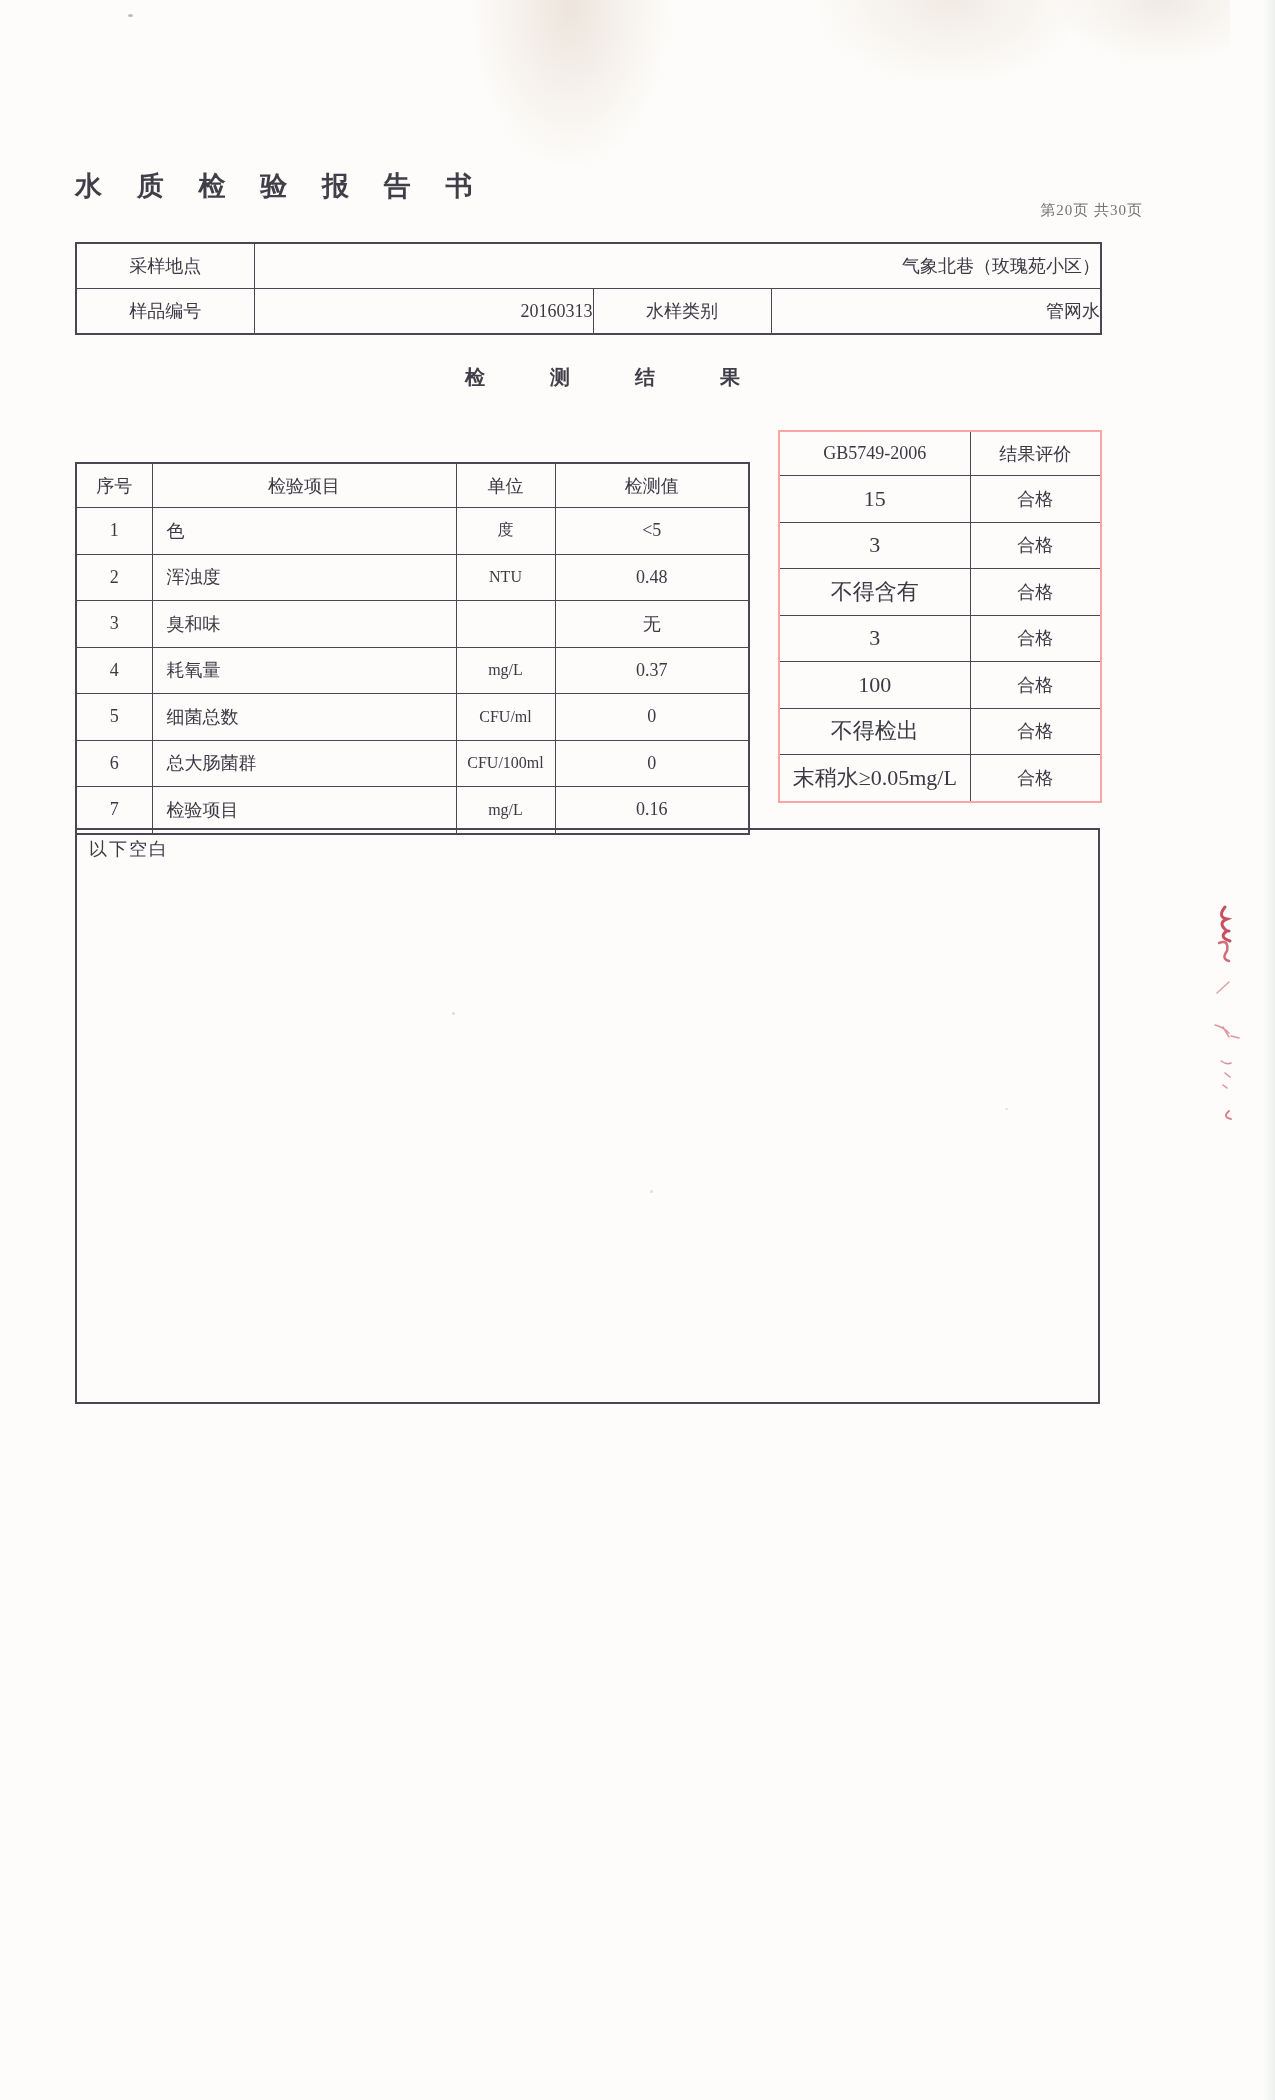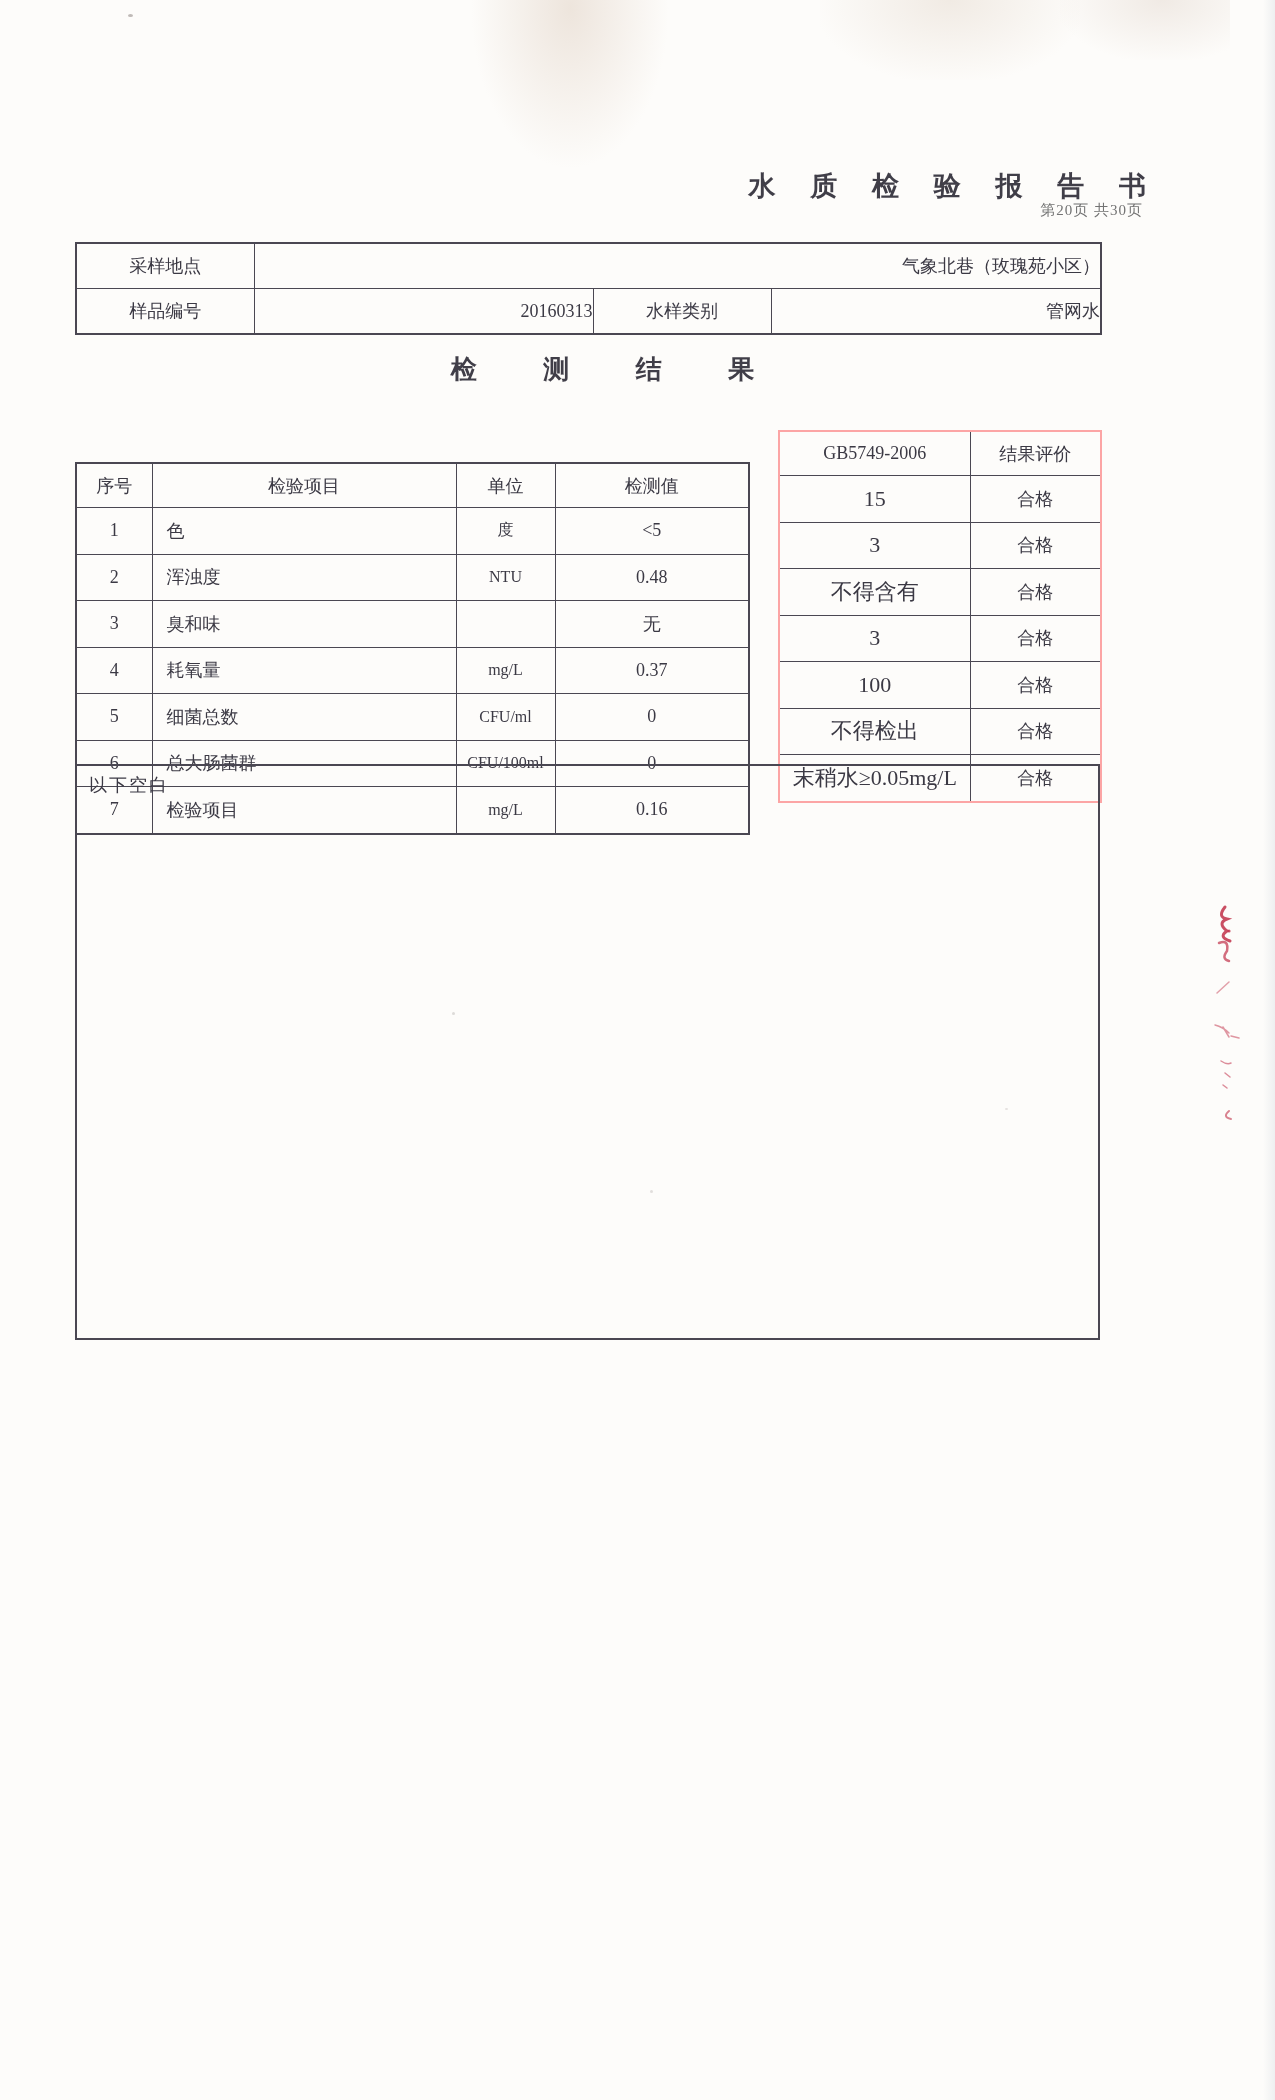--- a/index.html
+++ b/index.html
@@ -19,51 +19,51 @@
   .smudge.s2 { left:820px; top:0; width:260px; height:80px;
     background:radial-gradient(ellipse at 50% 0%, rgba(218,202,186,0.35), rgba(218,202,186,0) 75%); }
   .smudge.s3 { left:1060px; top:0; width:170px; height:60px;
     background:radial-gradient(ellipse at 60% 0%, rgba(210,192,178,0.30), rgba(210,192,178,0) 75%); }
   .speck { position:absolute; background:rgba(140,132,128,0.55); border-radius:50%; }
   .edge-shade { position:absolute; right:0; top:0; width:12px; height:2100px;
     background:linear-gradient(to left, rgba(185,195,205,0.22), rgba(185,195,205,0)); }
 
   .doc-title {
     position:absolute; left:75px; top:168px; width:1085px;
-    text-align:right; font-size:27px; font-weight:bold;
+    text-align:left; font-size:27px; font-weight:bold;
     letter-spacing:14px; color:#403e48;
   }
   .page-indicator {
     position:absolute; top:201px; right:132px;
     font-size:15px; color:#737373; letter-spacing:1px;
   }
   .section-title {
-    position:absolute; left:75px; top:352px; width:1085px;
-    text-align:center; font-size:26px; font-weight:bold;
+    position:absolute; left:75px; top:364px; width:1085px;
+    text-align:center; font-size:20px; font-weight:bold;
     letter-spacing:30px; color:#403e48;
   }
 
   table { border-collapse:collapse; table-layout:fixed; position:absolute; }
   td, th { border:1.5px solid #4a4752; font-size:18px; font-weight:normal;
            padding:0; overflow:hidden; white-space:nowrap; }
   .info-table { left:75px; top:242px; width:1025px; }
   .info-table td { height:44px; text-align:center;margin-top:26px; }
   .info-table td.val { text-align:right; padding-left:0; }
   .info-table { border:2px solid #4a4752; }
 
   .results-left  { left:75px;  top:430px; width:673px; border:2px solid #4a4752;margin-top:32px; }
   .results-right { left:778px; top:430px; width:322px; border:2px solid #fca5a5; }
   .results-left th, .results-right th { height:43px; text-align:center; }
   .results-left td, .results-right td { height:45.5px; text-align:center; }
   .results-left td.item { text-align:left; padding-left:14px; }
   .results-left td.unit { font-size:16px; }
   .results-right td.standard { font-size:22px; }
 
   .blank-box {
-    position:absolute; left:75px; top:764px; width:1021px; height:572px;
+    position:absolute; left:75px; top:828px; width:1021px; height:572px;
     border:2px solid #4a4752;
   }
   .blank-box .blank-label {
     position:absolute; left:12px; top:7px; font-size:18px; letter-spacing:2px;
   }
   .red-ink { position:absolute; left:1195px; top:885px; pointer-events:none; }
 </style>
 </head>
 <body>
 

